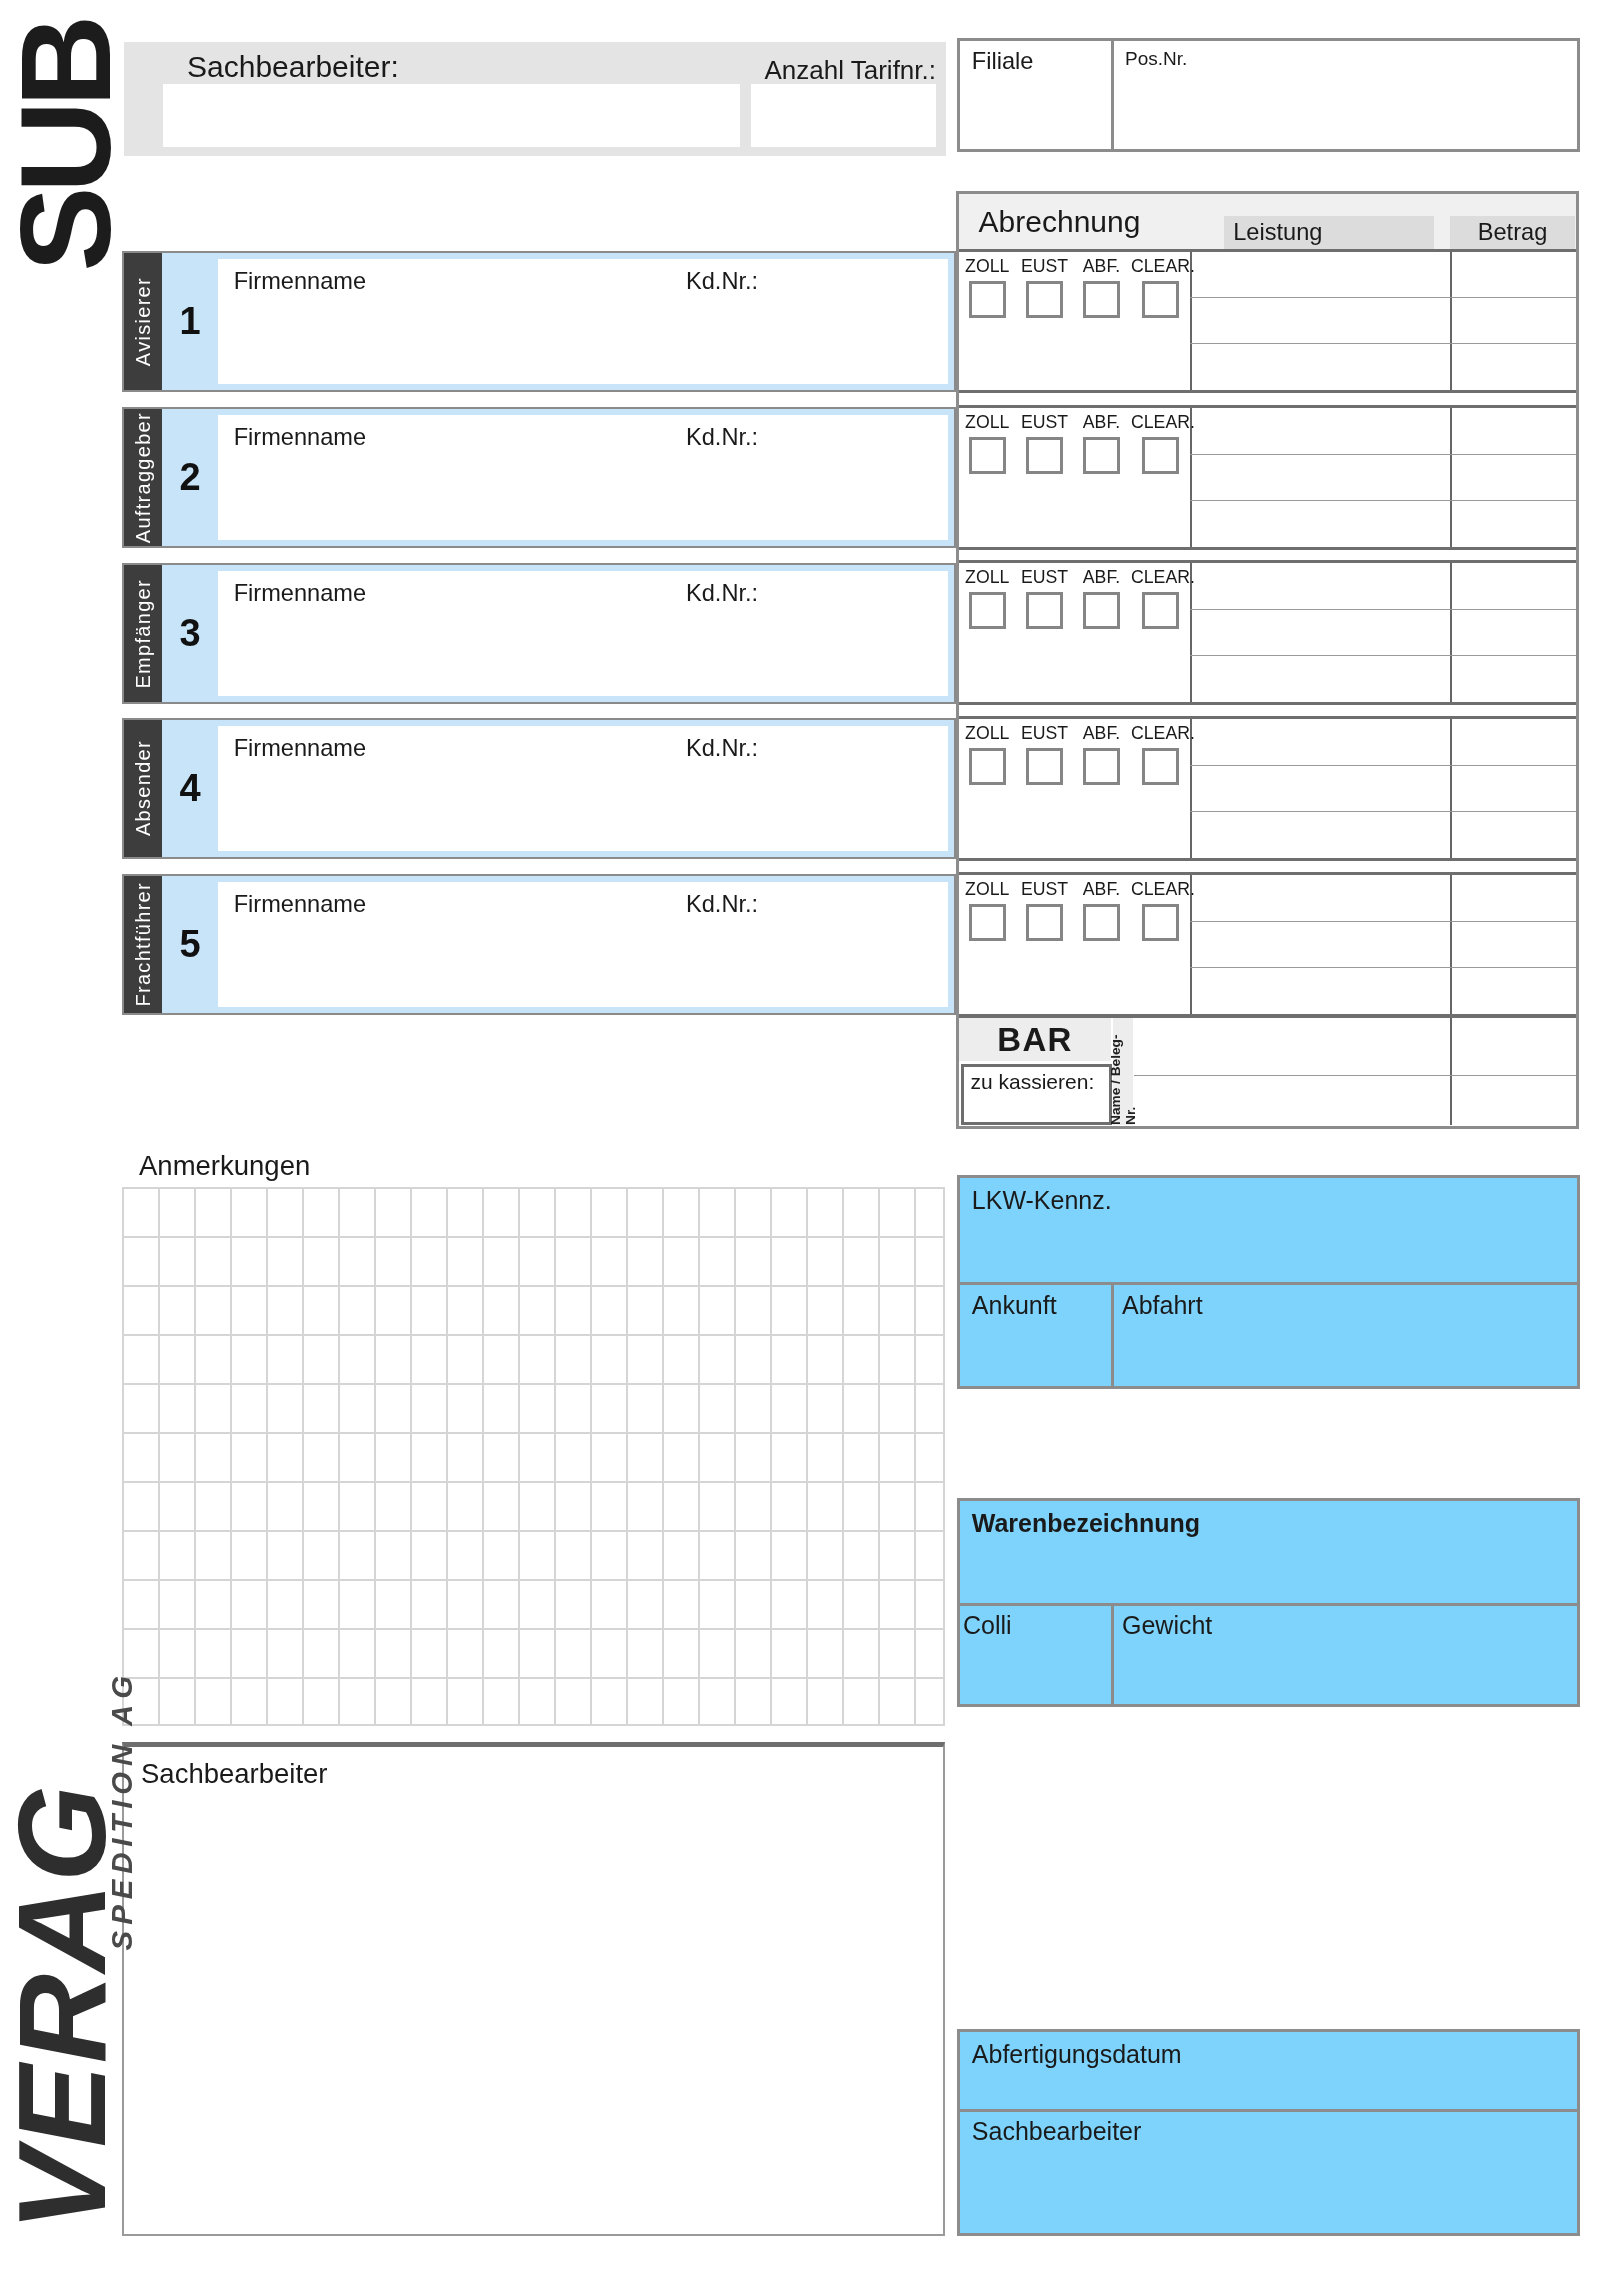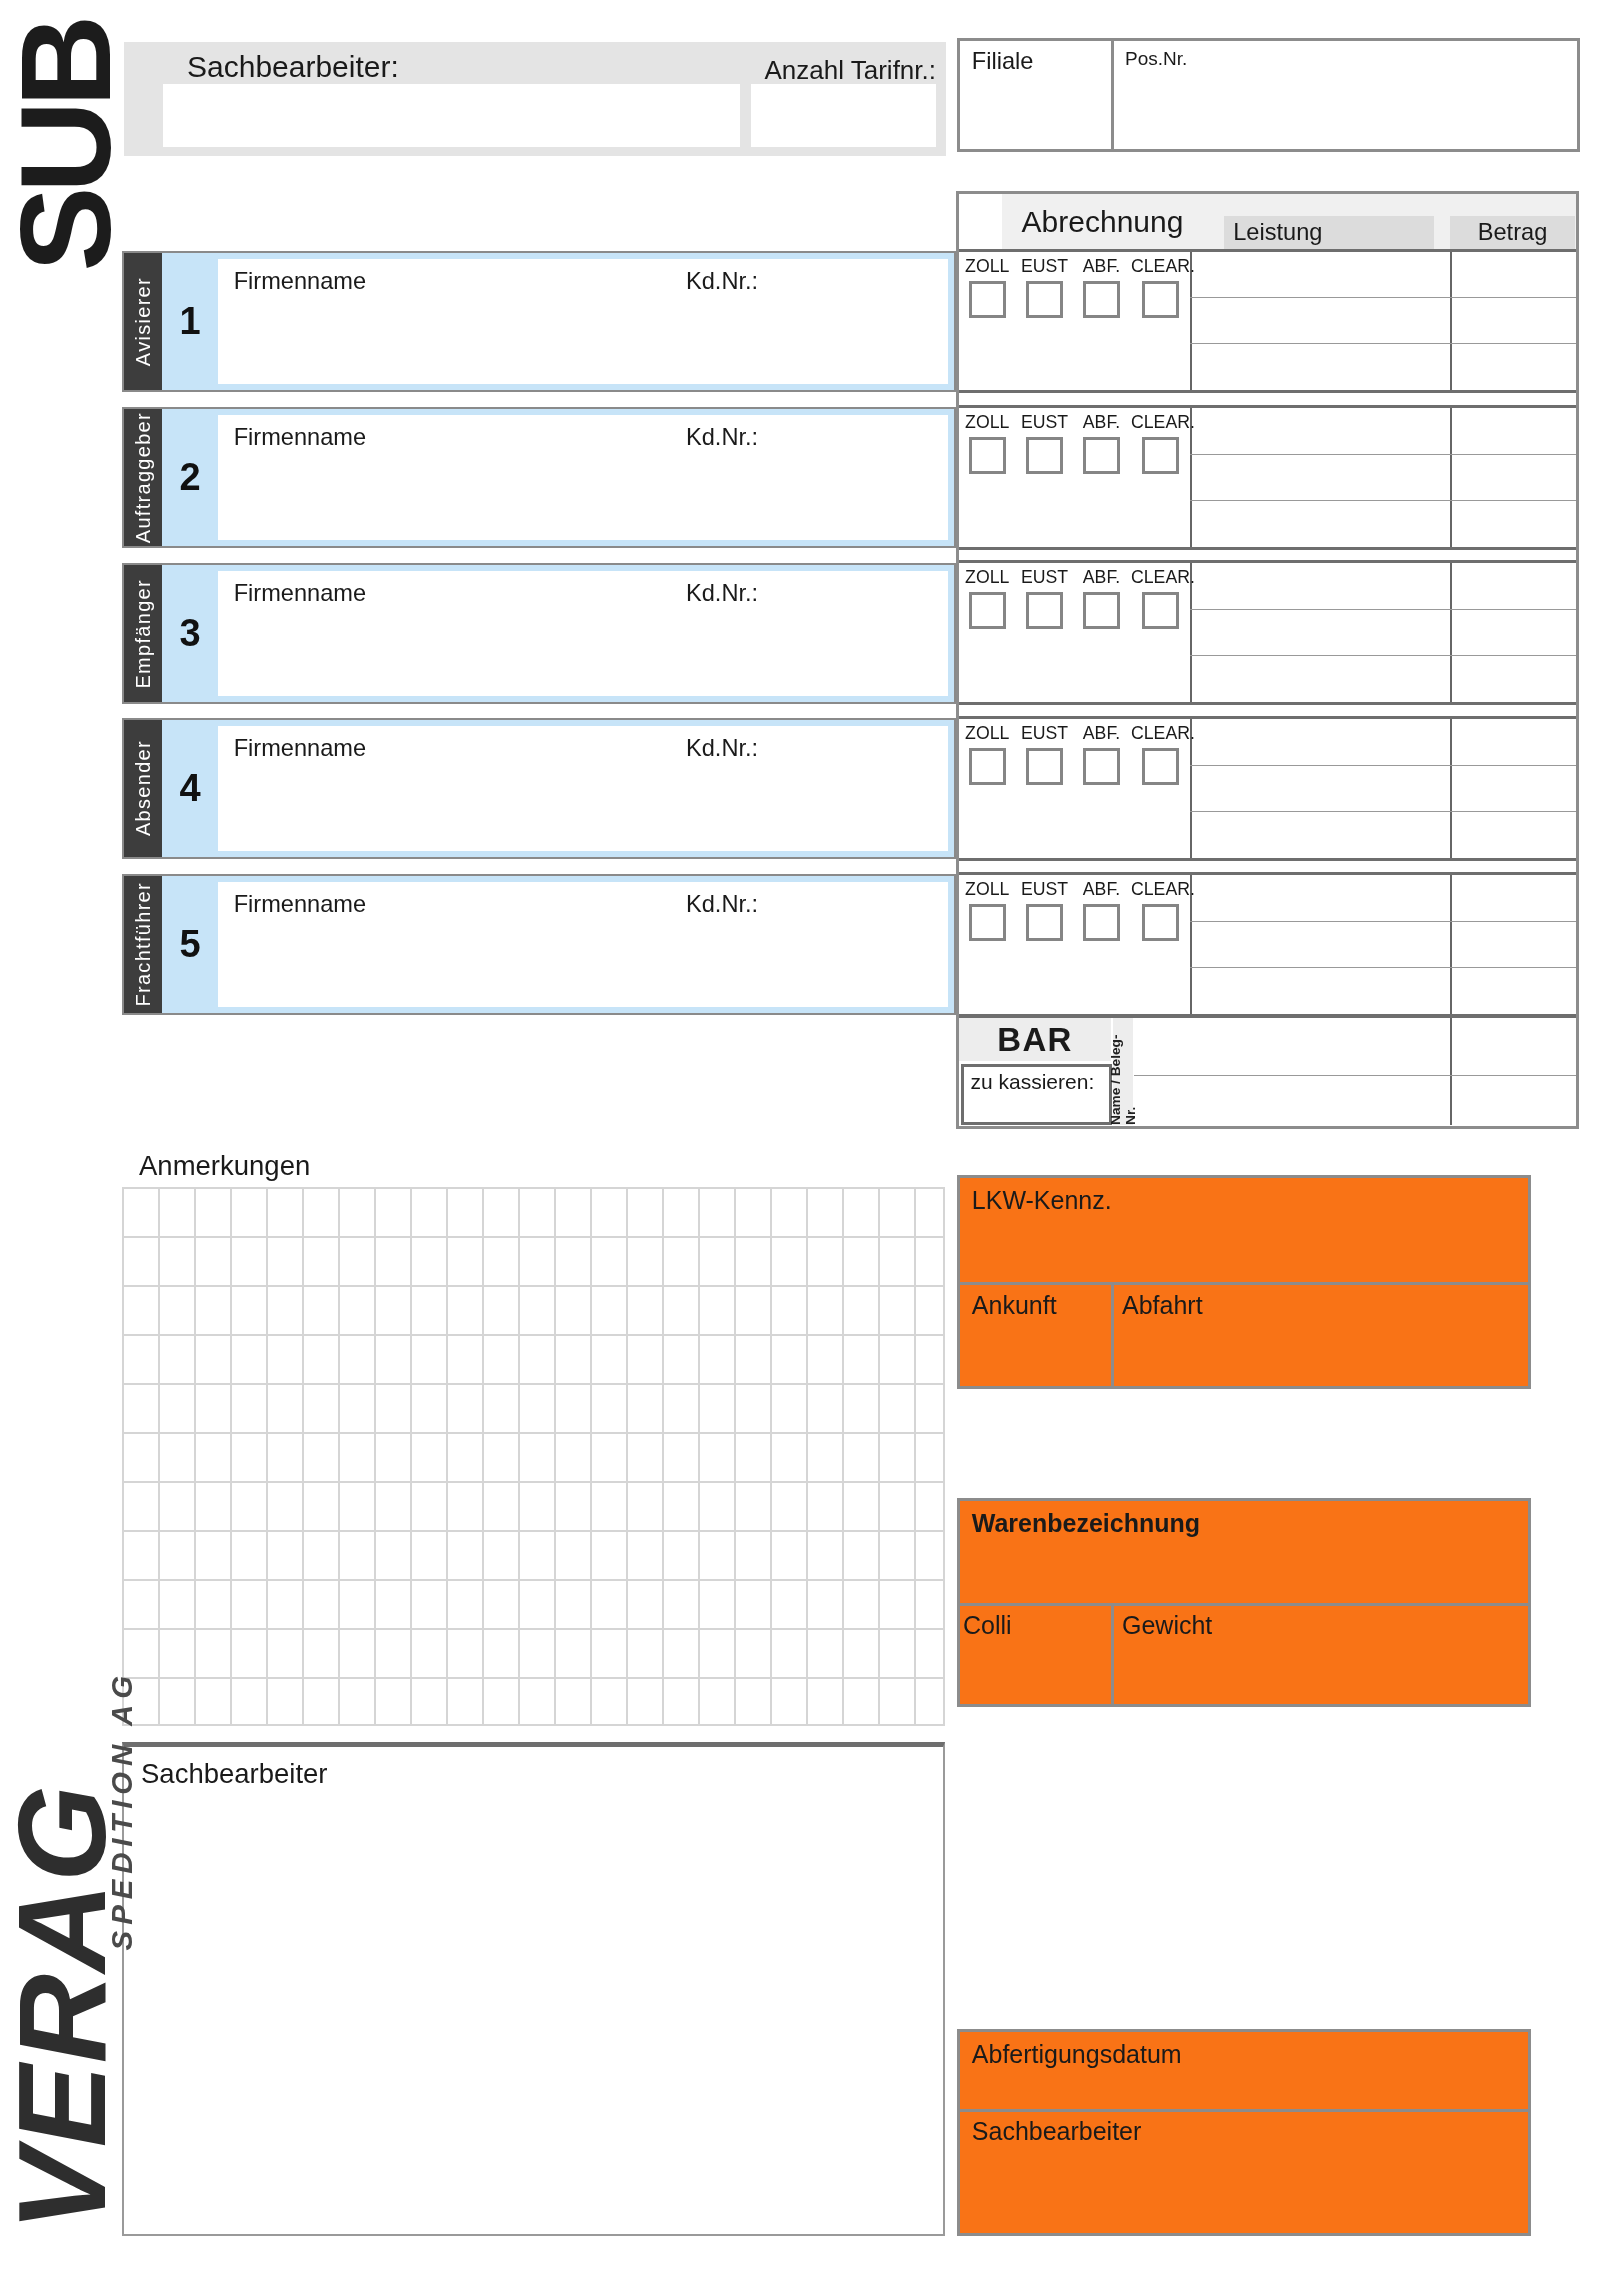--- a/index.html
+++ b/index.html
@@ -25,21 +25,21 @@
   .role-tab{left:0;top:0;bottom:0;width:38px;background:#3d3d3d;}
   .role-tab span{color:#ffffff;font-size:20px;letter-spacing:1.3px;}
   .row-num{left:38px;top:0;bottom:0;width:56px;}
   .row-num span{font-size:38px;font-weight:bold;color:#111;}
   .row-content{left:94px;top:5.9px;right:6.5px;bottom:5.9px;background:#ffffff;}
   .fn-label{left:15.7px;top:9.2px;font-size:23.6px;}
   .kd-label{left:468px;top:9.2px;font-size:23.6px;}
 
   
   .abr-box{left:956px;top:191px;width:623px;height:938px;background:#ffffff;border:3.3px solid #8c8c8c;box-sizing:border-box;}
-  .abr-band{left:0;top:0;right:0;height:56px;background:#f0f0f0;margin-left:43px;}
+  .abr-band{left:0;top:0;right:0;height:56px;background:#f0f0f0;}
   .abr-title{left:19.6px;top:10.5px;font-size:30px;}
   .hdr-cell{top:22px;height:33px;background:#dcdcdc;font-size:23.6px;display:flex;align-items:center;box-sizing:border-box;}
   .abr-thick{left:0;right:0;height:3.9px;background:#6e6e6e;}
   .abr-sec{left:0;right:0;background:#fff;border-top:3.3px solid #6e6e6e;border-bottom:3.3px solid #6e6e6e;box-sizing:border-box;}
   .divA{left:231px;top:0;bottom:0;width:2px;background:#666;}
   .divB{left:491px;top:0;bottom:0;width:2px;background:#666;}
   .subline{left:231px;right:0;height:1.3px;background:#999;}
   .cb-label{top:3.9px;width:59px;text-align:center;font-size:17.7px;}
   .cb-box{top:29px;width:37px;height:37px;border:3.3px solid #858585;background:#fff;box-sizing:border-box;}
   .cl1{left:-1.3px;} .cl2{left:56px;} .cl3{left:113px;} .cl4{left:172px;}
@@ -48,21 +48,21 @@
   
   .bar-title-box{left:0;top:0;width:152px;height:43px;background:#ededed;}
   .bar-title-box span{font-size:33px;font-weight:bold;letter-spacing:1.3px;}
   .zu-box{left:2px;top:46px;width:151px;height:61px;background:#fff;border:3.3px solid #6e6e6e;box-sizing:border-box;}
   .zu-box span{position:absolute;left:6.5px;top:2.6px;font-size:21px;}
   .name-strip{left:154px;top:0;width:19.6px;bottom:0;background:#ededed;}
   .name-strip span{font-size:13.7px;font-weight:bold;color:#222;}
   .bar-line{left:175px;right:0;top:57px;height:1.3px;background:#999;}
 
   
-  .rbox{left:957px;width:574px;background:#f97316;border:3.3px solid #8c8c8c;box-sizing:border-box;}
+  .rbox{left:957px;width:623px;background:#7dd3fc;border:3.3px solid #8c8c8c;box-sizing:border-box;}
   .rbox .hdiv{left:0;right:0;height:2.6px;background:#8c8c8c;}
   .rbox .vdiv{left:151px;width:2.6px;background:#8c8c8c;}
   .rlbl{font-size:25px;}
 
   
   .anm-label{left:139px;top:1150px;font-size:27.5px;}
   .grid{left:122px;top:1187px;width:823px;height:539px;
         background-image:linear-gradient(to right,#d5d5d5 2px,transparent 2px),
                          linear-gradient(to bottom,#d5d5d5 2px,transparent 2px);
         background-size:36px 49px;

